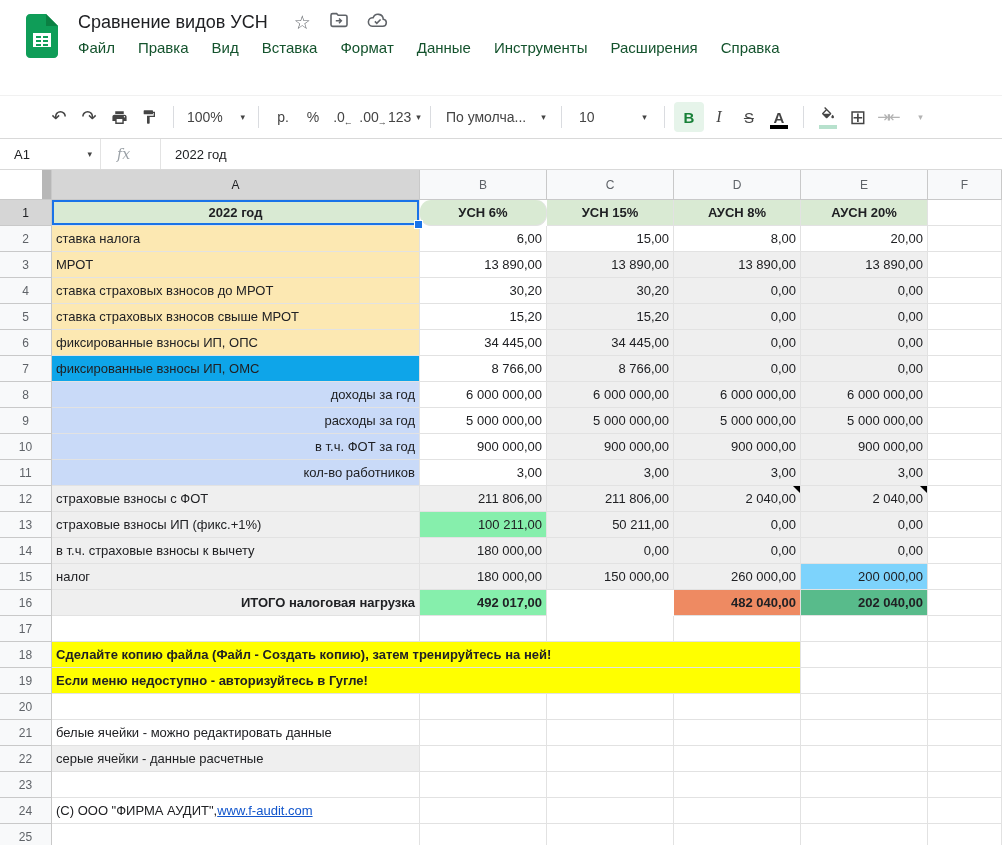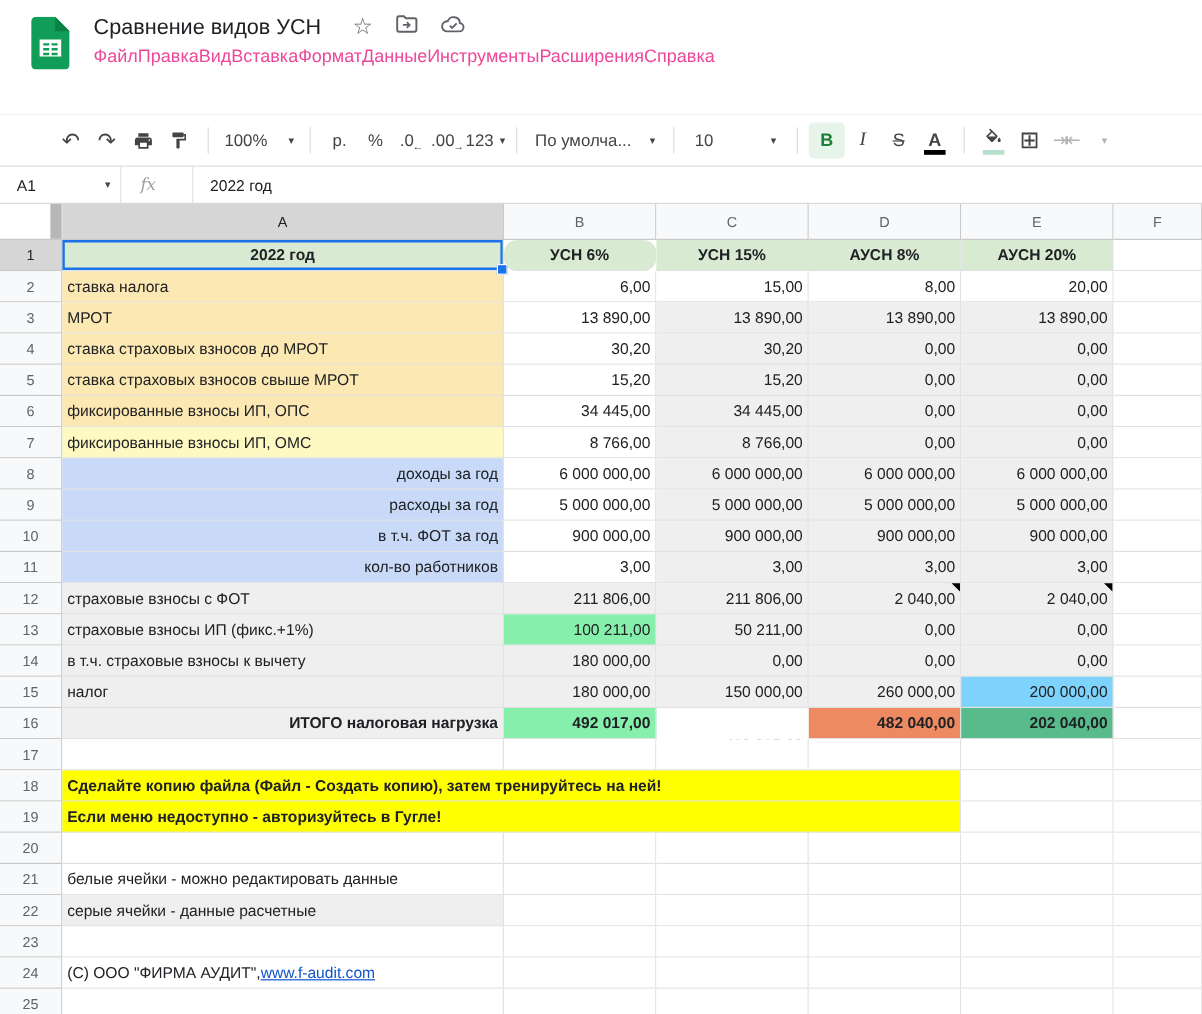--- a/index.html
+++ b/index.html
@@ -10,21 +10,21 @@
   }
   
   .topbar{display:flex;align-items:flex-start;height:96px;box-sizing:border-box;
     padding:12px 0 0 26px;border-bottom:1px solid #f1f1f1;background:#fff}
   .logo{margin-right:20px;margin-top:2px}
   .topbar-main{display:flex;flex-direction:column}
   .title-row{display:flex;align-items:center;font-size:18px;color:#202124}
   .doc-title{white-space:nowrap}
   .doc-icons{display:flex;align-items:center;gap:18px;margin-left:26px;color:#5f6368}
   .star{font-size:19px;line-height:1;color:#5f6368}
-  .menu-row{display:flex;font-size:15px;margin-top:6px;color:#ec4899}
+  .menu-row{display:flex;gap:23px;font-size:15px;margin-top:6px;color:#14532d}
   .menu-item{cursor:default;white-space:nowrap}
   
   .toolbar{display:flex;align-items:center;height:43px;padding-left:44px;
     border-bottom:1px solid #d9d9d9;background:#fff;box-sizing:border-box}
   .tbtn{min-width:30px;height:30px;display:flex;align-items:center;justify-content:center;
     color:#444;font-size:14px;border-radius:4px;position:relative;white-space:nowrap}
   .glyph{font-size:18px;line-height:1}
   .tdiv{width:1px;height:22px;background:#dadce0;margin:0 9px;flex:none}
   .zoom-box{width:58px;justify-content:space-between;padding:0 4px}
   .caret{font-size:9px;color:#444;margin-left:5px}
@@ -224,21 +224,21 @@
     <div class="cell al-right" style="background: rgb(239, 239, 239);">0,00</div>
     <div class="cell"></div>
     <div class="rh">6</div>
     <div class="cell al-left" style="background: rgb(252, 232, 178); text-align: center;">фиксированные взносы ИП, ОПС</div>
     <div class="cell al-right">34 445,00</div>
     <div class="cell al-right" style="background: rgb(239, 239, 239);">34 445,00</div>
     <div class="cell al-right" style="background: rgb(239, 239, 239);">0,00</div>
     <div class="cell al-right" style="background: rgb(239, 239, 239);">0,00</div>
     <div class="cell"></div>
     <div class="rh">7</div>
-    <div class="cell al-left" style="background: #fef9c3;">фиксированные взносы ИП, ОМС</div>
+    <div class="cell al-left" style="background: #0ea5e9;">фиксированные взносы ИП, ОМС</div>
     <div class="cell al-right">8 766,00</div>
     <div class="cell al-right" style="background: rgb(239, 239, 239);">8 766,00</div>
     <div class="cell al-right" style="background: rgb(239, 239, 239);">0,00</div>
     <div class="cell al-right" style="background: rgb(239, 239, 239);">0,00</div>
     <div class="cell"></div>
     <div class="rh">8</div>
     <div class="cell al-right" style="background: rgb(201, 218, 248);">доходы за год</div>
     <div class="cell al-right">6 000 000,00</div>
     <div class="cell al-right" style="background: rgb(239, 239, 239);">6 000 000,00</div>
     <div class="cell al-right" style="background: rgb(239, 239, 239);">6 000 000,00</div>

